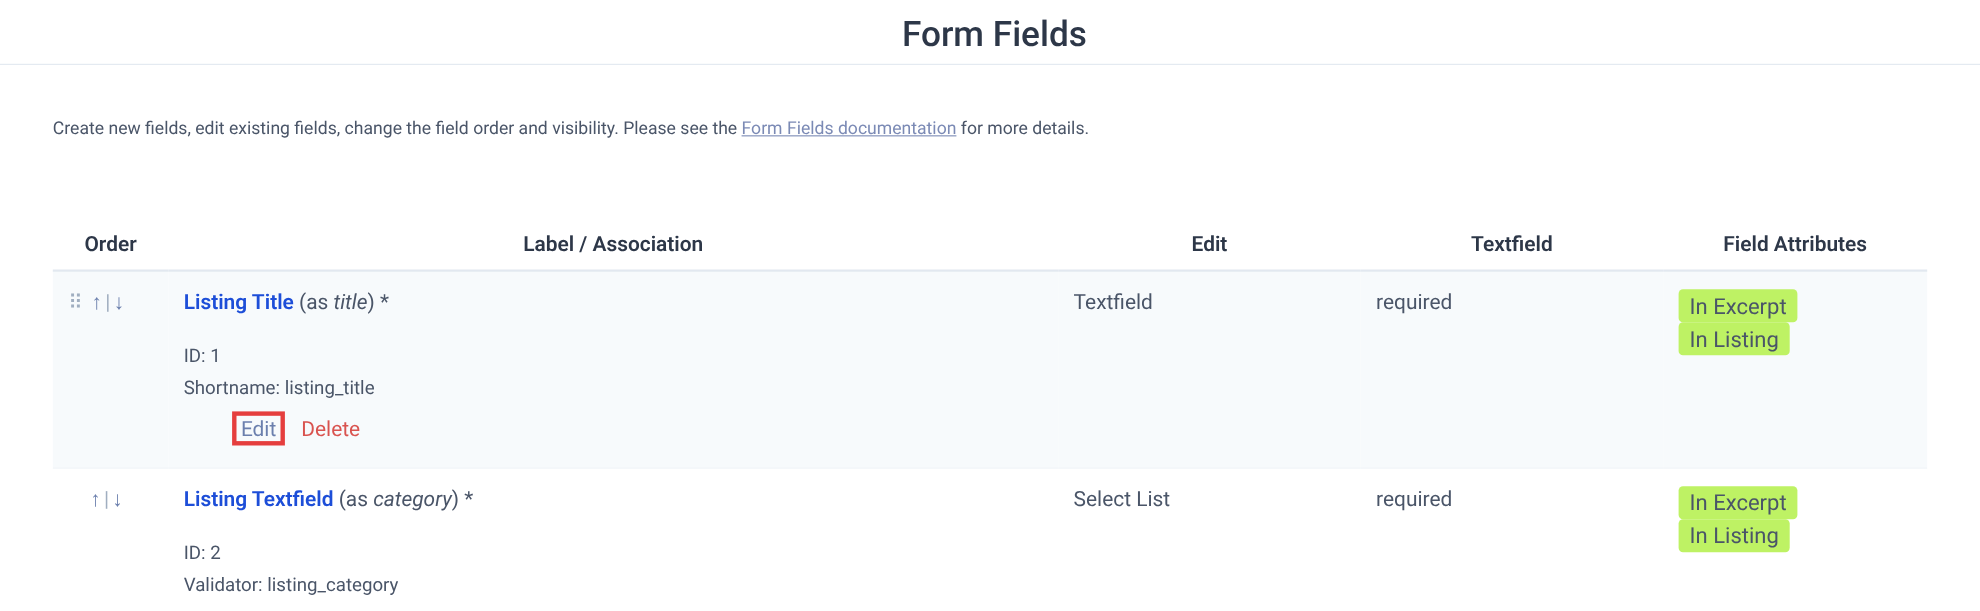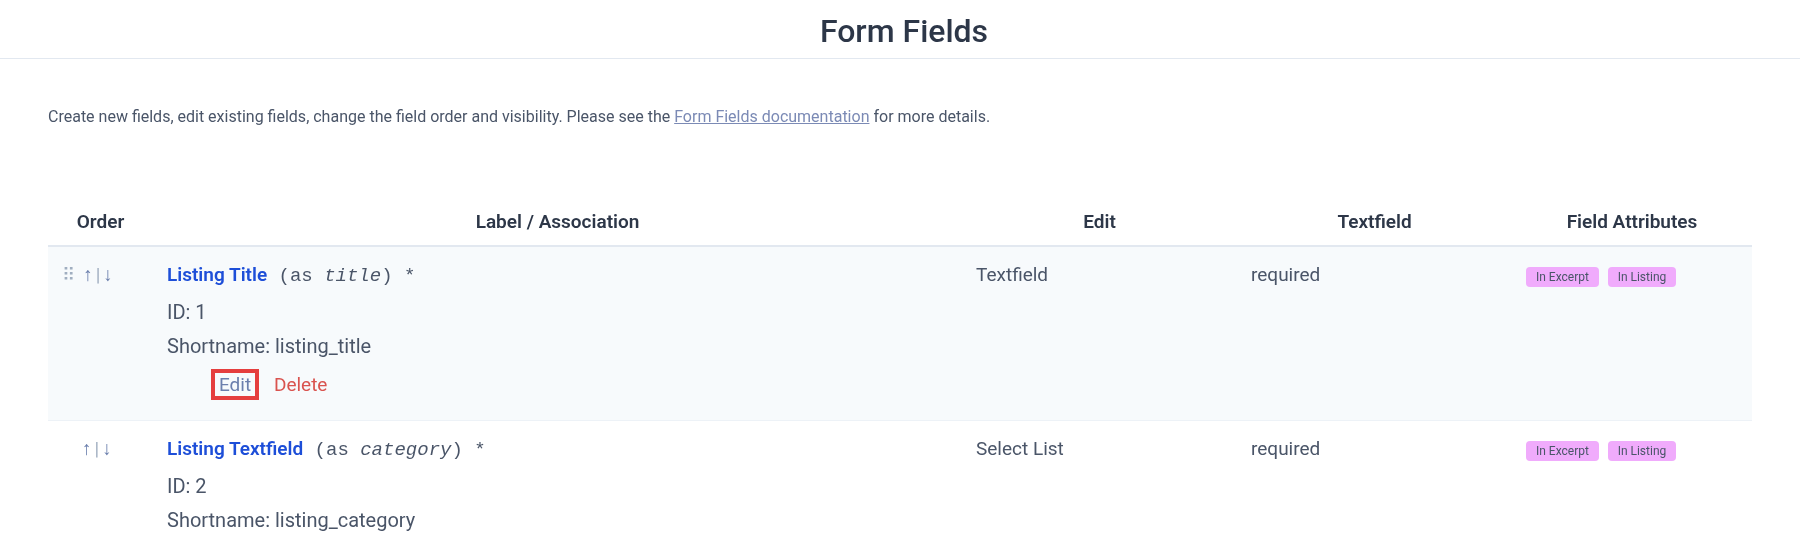--- a/index.html
+++ b/index.html
@@ -106,30 +106,29 @@
       color: #a0aec0;
       margin: 0 3px;
     }
     .field-label {
       color: #1d4ed8;
       font-weight: 600;
     }
     .assoc {
       color: #4a5568;
       font-weight: 400;
-      font-family: Liberation Mono, monospace;
     }
     .assoc em {
       font-style: italic;
       color: #4a5568;
     }
     .meta {
-      margin-top: 8px;
-      color: #4a5568;
-      font-size: 20px;
+      margin-top: 24px;
+      color: #4a5568;
+      font-size: 17px;
       line-height: 1.7;
     }
     .actions {
       margin-top: 6px;
       padding-left: 44px;
     }
     .actions .edit {
       color: #6b7fad;
       cursor: pointer;
       display: inline-block;
@@ -138,22 +137,22 @@
       color: #d9534f;
       cursor: pointer;
       margin-left: 10px;
     }
     .highlight-edit {
       border: 4px solid #e53e3e;
       padding: 0 4px;
     }
     .badge {
       display: inline-block;
-      font-size: 12px;
-      background: #f0abfc;
+      font-size: 20px;
+      background: #bef264;
       color: #4a5568;
       padding: 3px 10px;
       border-radius: 4px;
       margin-right: 4px;
     }
     .drag-placeholder {
       display:inline-block;
       width: 20px;
     }
   </style>
@@ -214,21 +213,21 @@
         </tr>
 
         <tr>
           <td class="order-cell">
             <span class="drag-placeholder"></span><span class="arrow">↑</span><span class="sep">|</span><span class="arrow">↓</span>
           </td>
           <td>
             <span class="field-label">Listing Textfield</span><span class="assoc"><span> (as </span><em>category</em><span>) *</span></span>
             <div class="meta">
               <div>ID: 2</div>
-              <div>Shortname: listing_category</div>
+              <div>Validator: listing_category</div>
             </div>
           </td>
           <td>Select List</td>
           <td>required</td>
           <td>
             <span class="badge">In Excerpt</span>
             <span class="badge">In Listing</span>
           </td>
         </tr>
       </tbody>

